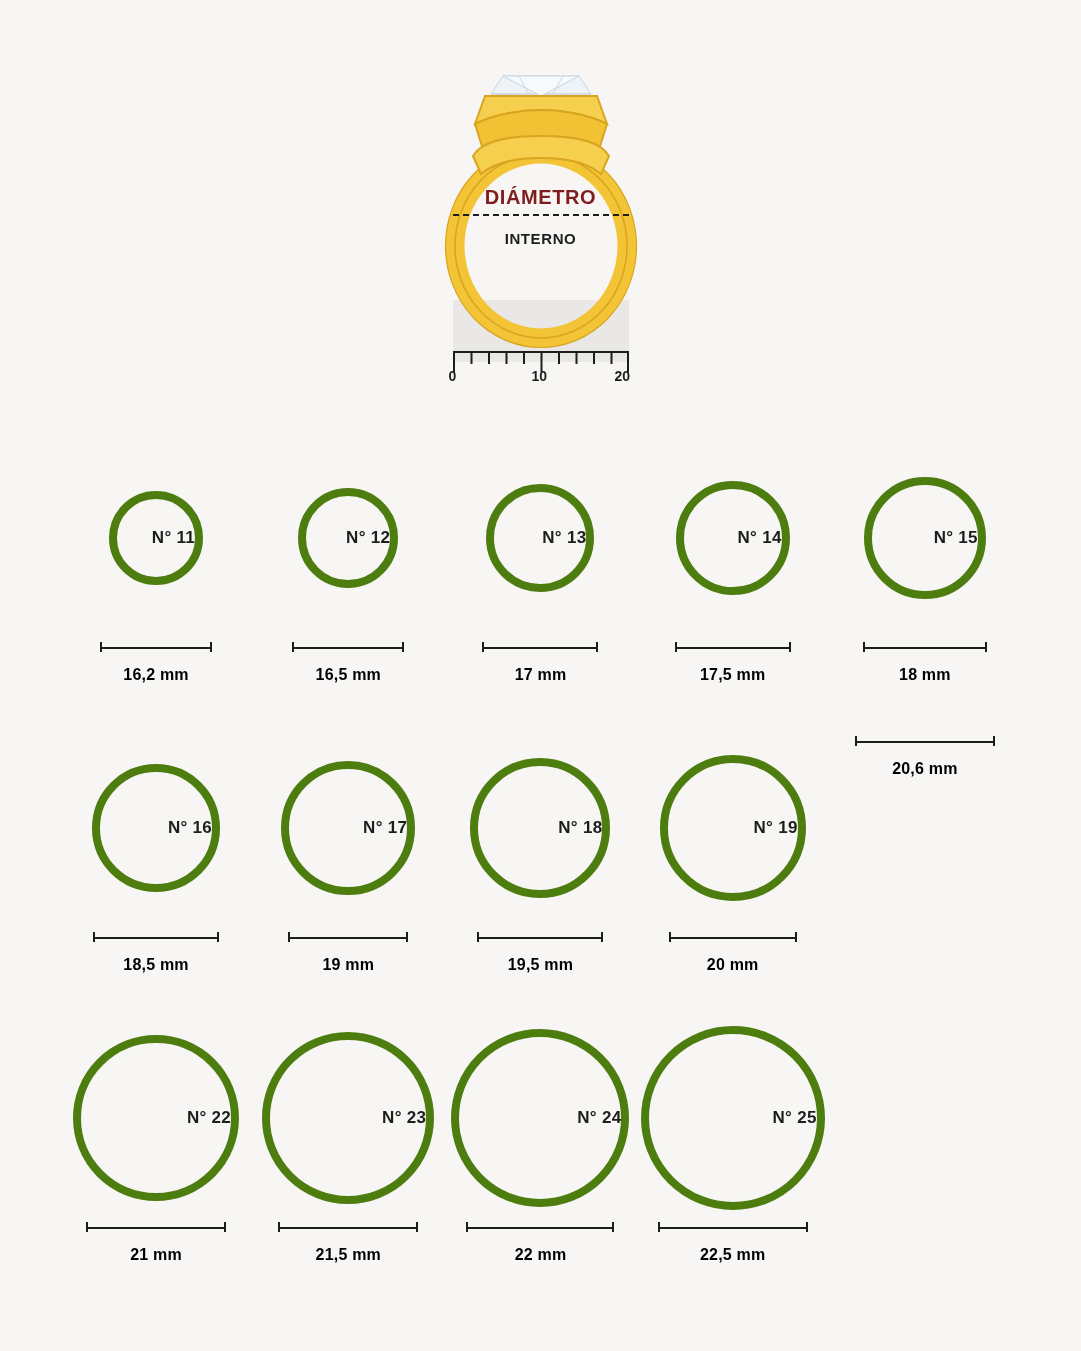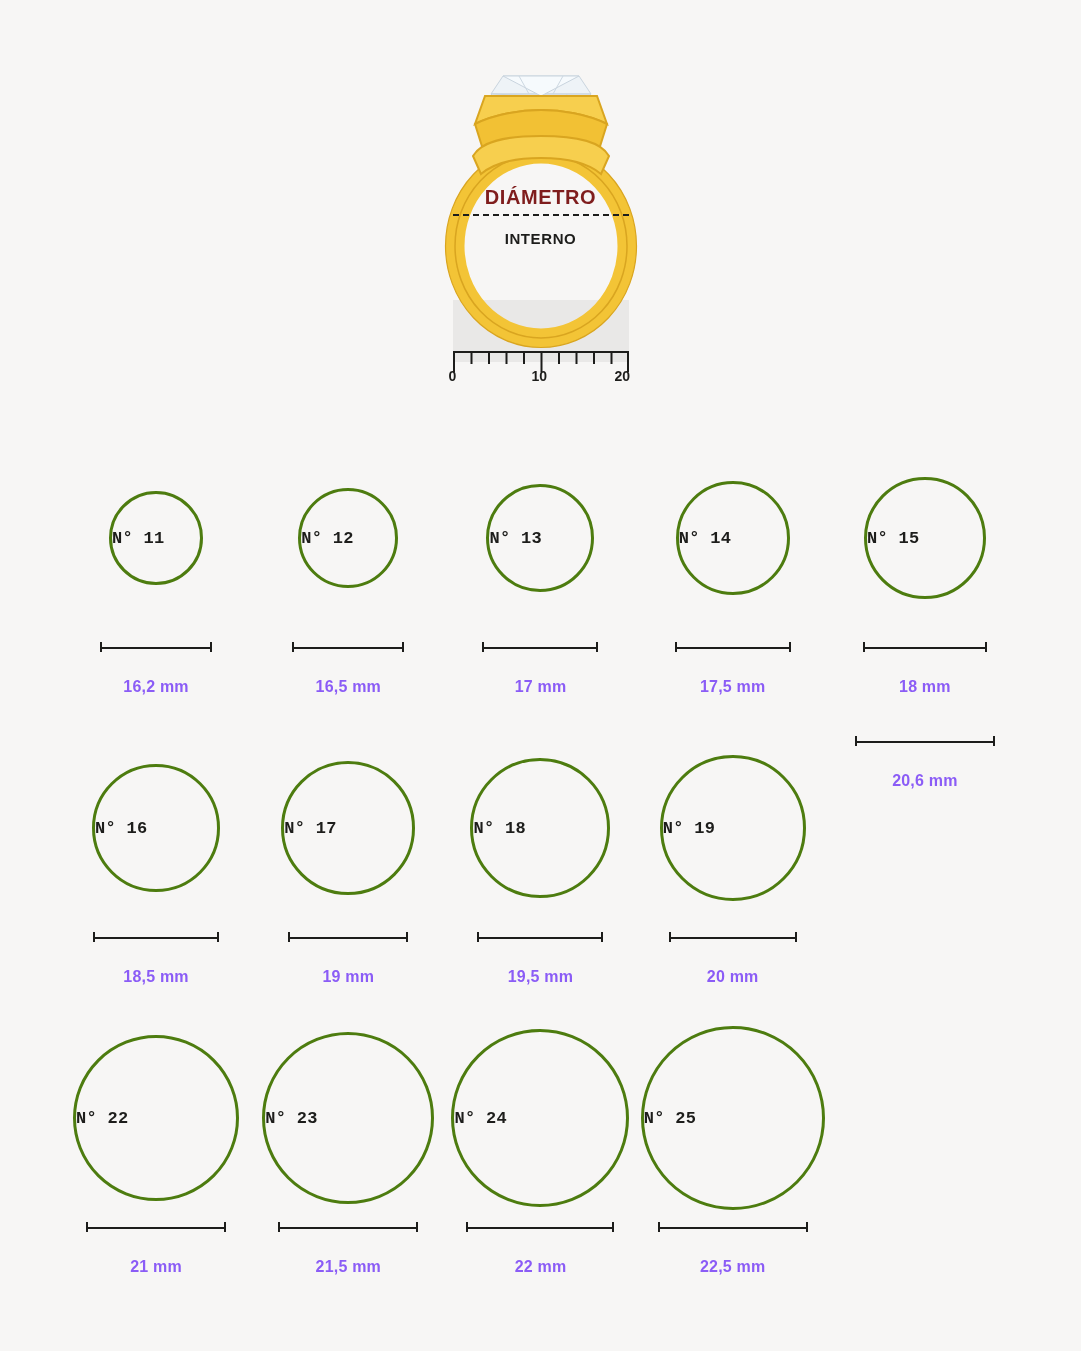--- a/index.html
+++ b/index.html
@@ -114,27 +114,26 @@
     align-items: center;
   }
   .circle-area {
     height: 196px;
     display: flex;
     align-items: center;
     justify-content: center;
     width: 100%;
   }
   .ring-circle {
-    border: 3px solid #4d7c0f;
+    border: 8px solid #4d7c0f;
     border-radius: 50%;
     display: flex;
     align-items: center;
-    justify-content: flex-start;
+    justify-content: flex-end;
     box-sizing: border-box;
-    font-family: Liberation Mono, monospace;
   }
   .ring-num {
     font-size: 17px;
     font-weight: 700;
     letter-spacing: 0.3px;
     white-space: nowrap;
     color: #1d1d1b;
   }
   .meas {
     position: relative;
@@ -168,25 +167,25 @@
   }
   .meas-bar span.endcap {
     position: absolute;
     right: 0;
     top: 0;
     bottom: 0;
     width: 2px;
     background: #1d1d1b;
   }
   .mm {
-    margin-top: 24px;
+    margin-top: 12px;
     font-size: 16px;
     font-weight: 700;
     letter-spacing: 0.2px;
-    color: #8b5cf6;
+    color: #000000;
   }
 </style>
 </head>
 <body>
 
 <div class="hero">
   <div class="ring-wrap">
 
     <div class="ruler-block"></div>
 

